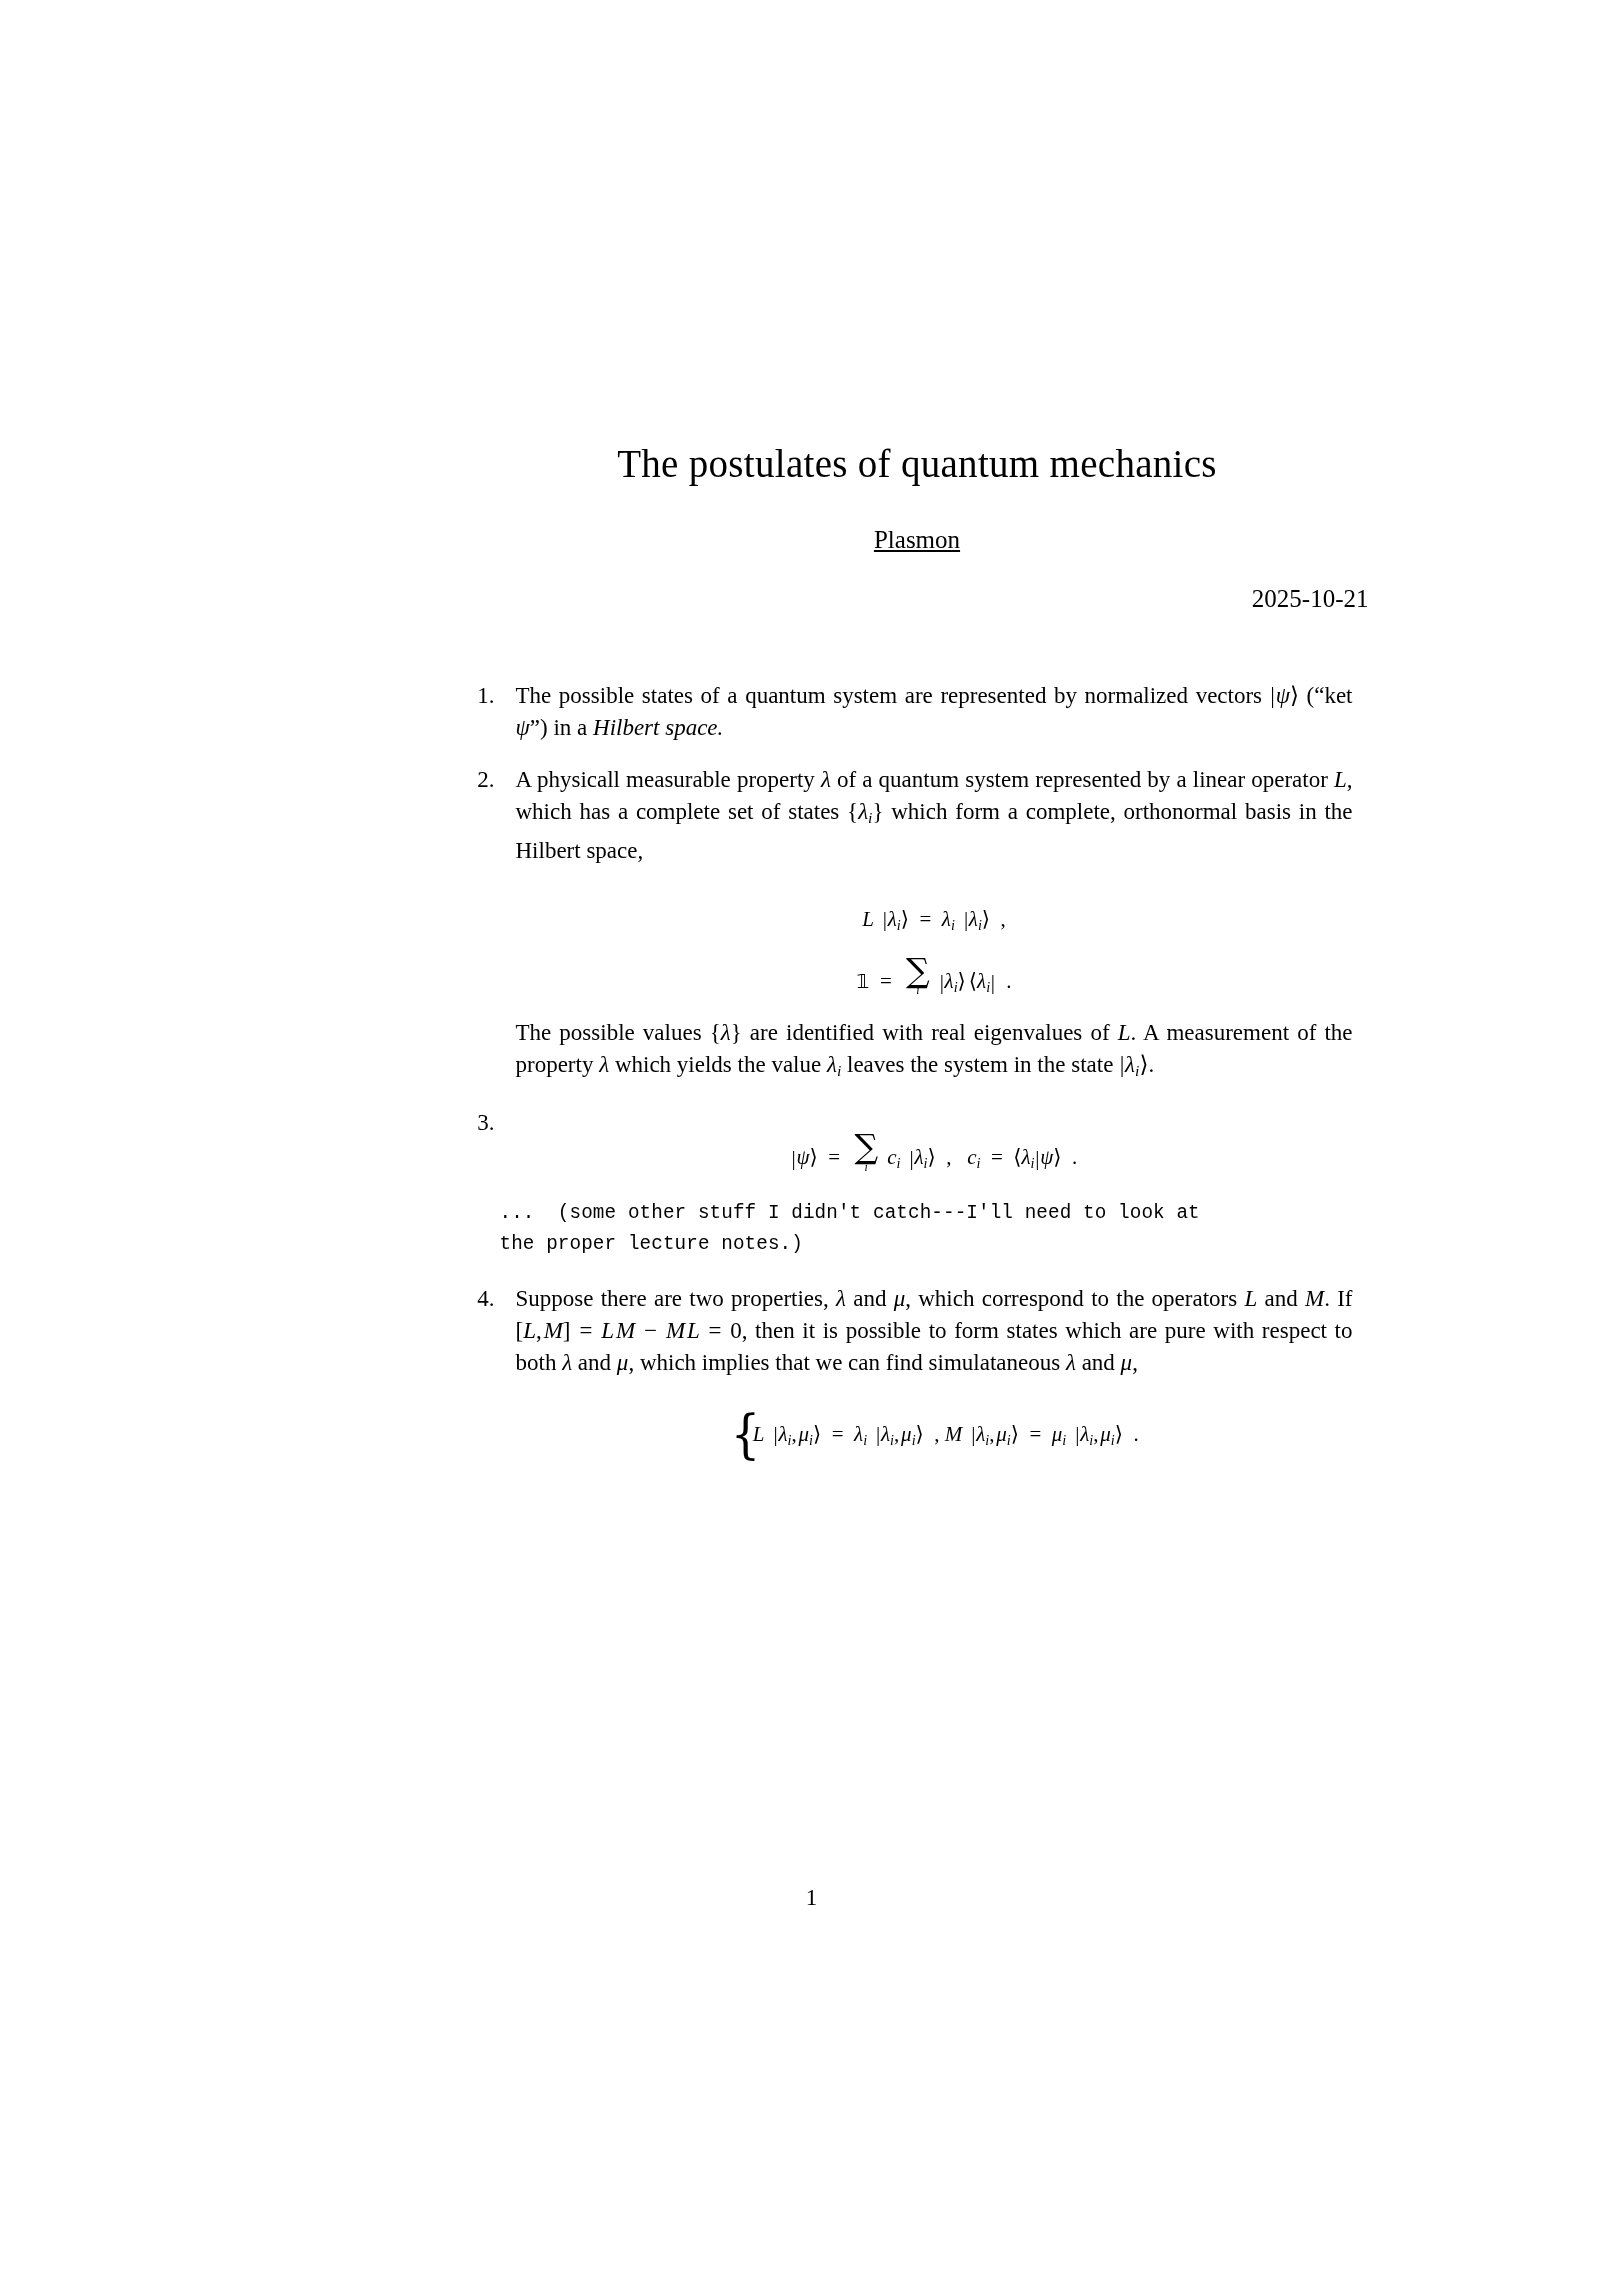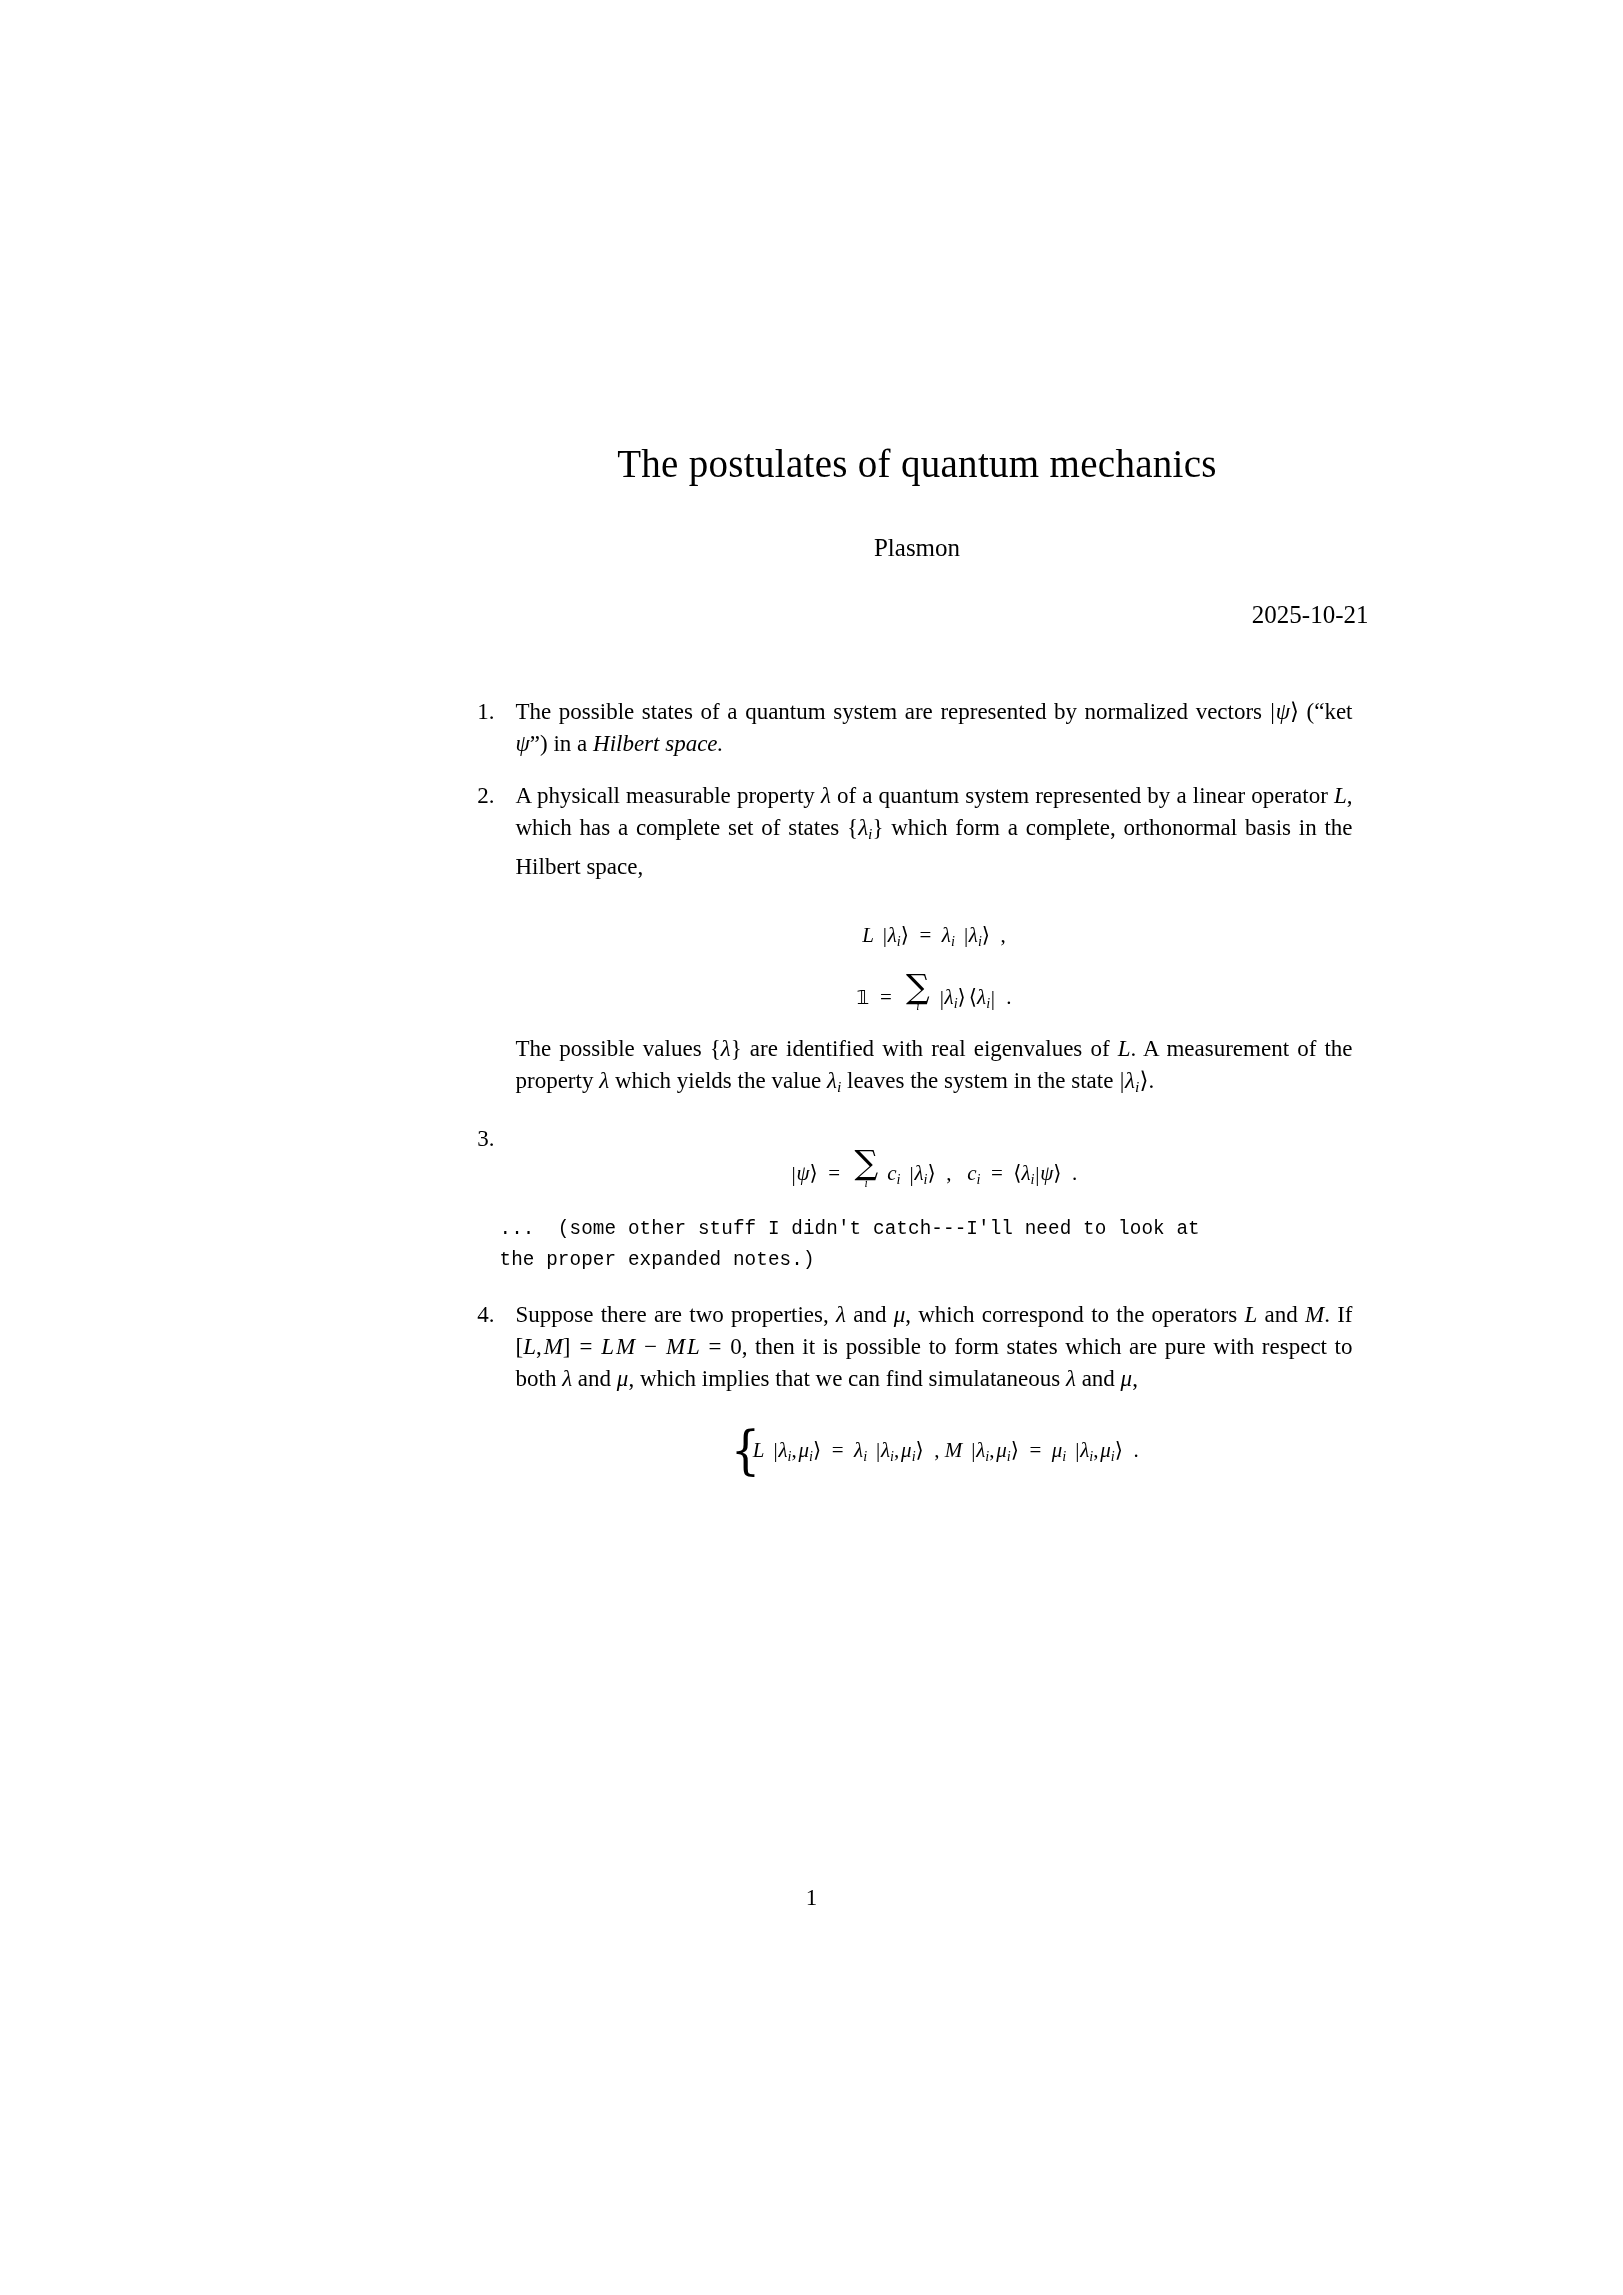--- a/index.html
+++ b/index.html
@@ -34,23 +34,24 @@
   }
   .doc-title {
     font-size: 39px;
     line-height: 1.15;
     letter-spacing: 0.3px;
     margin: 0;
     font-weight: normal;
   }
   .doc-author {
     font-size: 25px;
-    margin: 12px;
+    margin: 4px;
     padding-top: 35px;
     font-weight: normal;
+    text-decoration: underline;
   }
   .doc-date {
     font-size: 25px;
     margin: 0;
     padding-top: 27.5px;
     font-weight: normal;
     text-align: right;
   }
 
   
@@ -263,21 +264,21 @@
           <span class="mi">c</span><span class="sub">i</span><span class="thin"> </span>
           <span class="ket-bar">|</span><span class="mi">λ</span><span class="sub">i</span><span class="angle">⟩</span>
           &nbsp;,&nbsp;&nbsp;
           <span class="mi">c</span><span class="sub">i</span>
           &nbsp;=&nbsp;
           <span class="angle">⟨</span><span class="mi">λ</span><span class="sub">i</span><span class="ket-bar">|</span><span class="mi">ψ</span><span class="angle">⟩</span>
           &nbsp;.
         </div>
 
         <pre class="verbatim">...  (some other stuff I didn't catch---I'll need to look at
-the proper expanded notes.)</pre>
+the proper lecture notes.)</pre>
       </li>
 
       <li>
         <span class="item-num">4.</span>
 
         <p class="para">Suppose
           there are two properties, <span class="mi">λ</span>
           and <span class="mi">μ</span>, which correspond to the
           operators <span class="mi">L</span> and
           <span class="mi">M</span>. If

